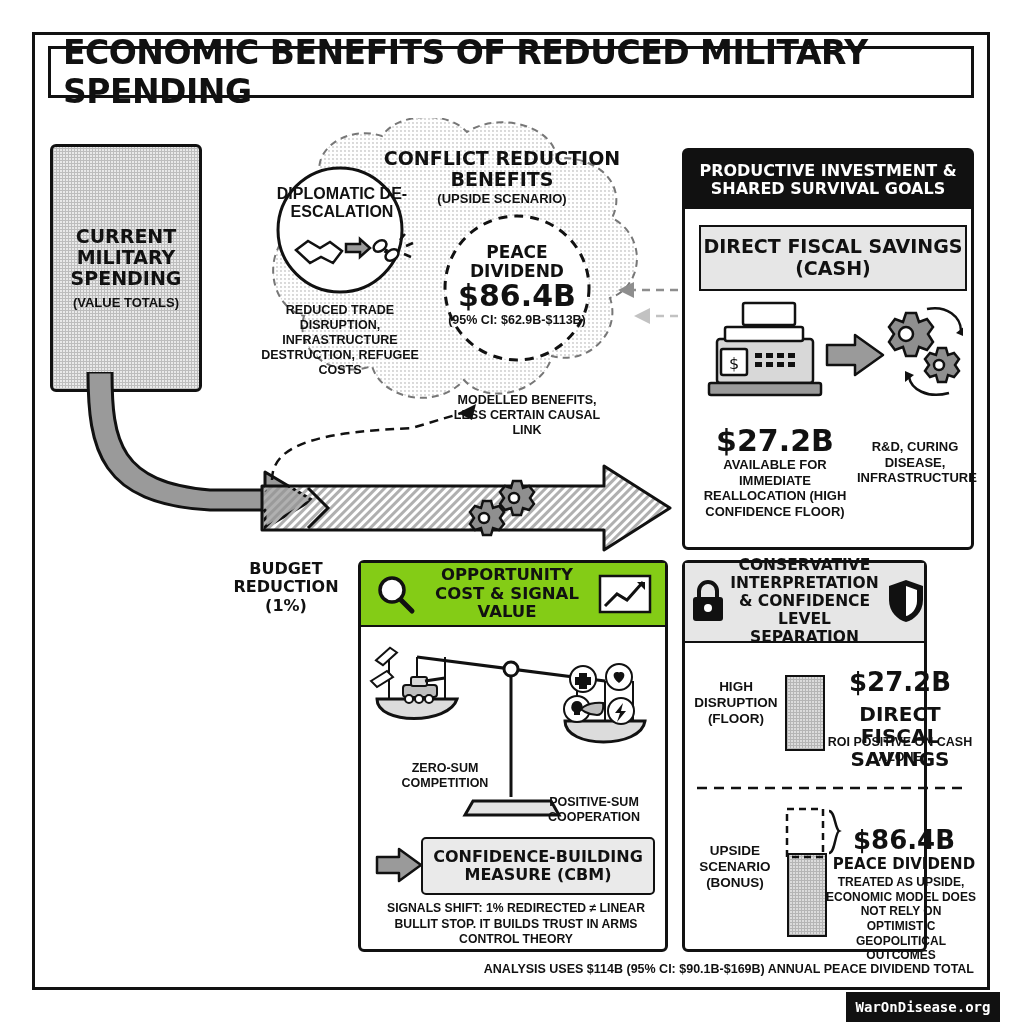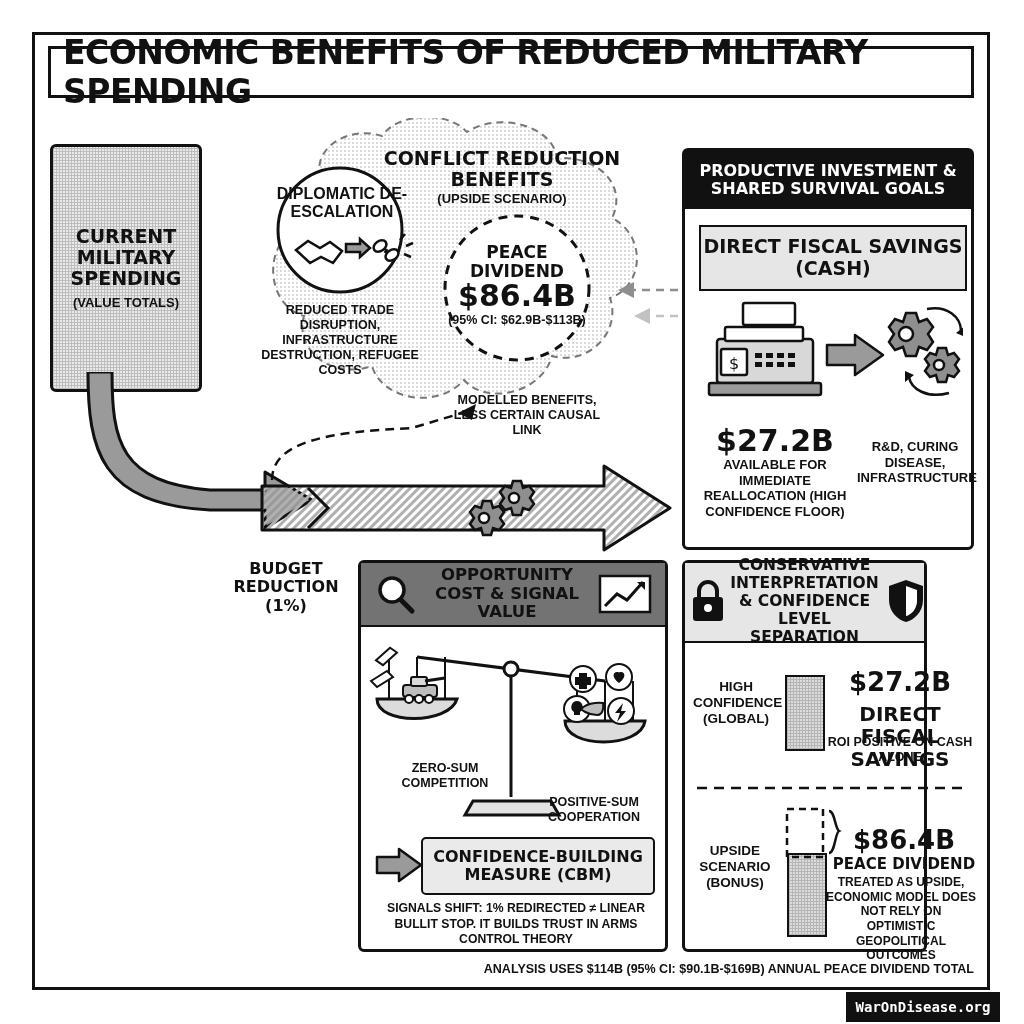--- a/index.html
+++ b/index.html
@@ -33,21 +33,21 @@
   .prod{left:682px;top:148px;width:292px;height:402px;border:3px solid #111;border-radius:6px;background:#fff;}
   .prod-head{position:absolute;left:0;top:0;width:100%;height:58px;background:#111;color:#fff;display:flex;align-items:center;justify-content:center;text-align:center;font-size:16px;font-weight:bold;line-height:1.15;font-family:"DejaVu Sans",sans-serif;}
   .dfs{position:absolute;left:14px;top:74px;width:264px;height:62px;border:2px solid #111;background:#e6e6e6;display:flex;align-items:center;justify-content:center;text-align:center;font-size:19px;font-weight:bold;line-height:1.15;font-family:"DejaVu Sans",sans-serif;}
   .prod-val{position:absolute;left:10px;top:272px;width:160px;text-align:center;font-size:30px;font-weight:bold;font-family:"DejaVu Sans",sans-serif;}
   .prod-val-sub{position:absolute;left:14px;top:306px;width:152px;text-align:center;font-size:13px;font-weight:bold;line-height:1.2;}
   .rnd-label{position:absolute;left:172px;top:288px;width:116px;text-align:center;font-size:13px;font-weight:bold;line-height:1.2;}
   
   .budget{left:222px;top:560px;width:128px;text-align:center;font-size:16px;font-weight:bold;line-height:1.15;font-family:"DejaVu Sans",sans-serif;}
   
   .opp{left:358px;top:560px;width:310px;height:392px;border:3px solid #111;border-radius:6px;background:#fff;}
-  .opp-head{position:absolute;left:0;top:0;width:100%;height:62px;background:#737373;border-bottom:2px solid #111;display:flex;align-items:center;justify-content:center;}
+  .opp-head{position:absolute;left:0;top:0;width:100%;height:62px;background:#84cc16;border-bottom:2px solid #111;display:flex;align-items:center;justify-content:center;}
   .opp-head span{display:block;width:180px;text-align:center;font-size:16.5px;font-weight:bold;line-height:1.12;font-family:"DejaVu Sans",sans-serif;}
   .zs{position:absolute;left:20px;top:198px;width:128px;text-align:center;font-size:12.5px;font-weight:bold;line-height:1.2;}
   .ps{position:absolute;left:168px;top:232px;width:130px;text-align:center;font-size:12.5px;font-weight:bold;line-height:1.2;}
   .cbm{position:absolute;left:60px;top:274px;width:230px;height:54px;border:2px solid #111;border-radius:5px;background:#eaeaea;display:flex;align-items:center;justify-content:center;text-align:center;font-size:16px;font-weight:bold;line-height:1.15;font-family:"DejaVu Sans",sans-serif;}
   .signals{position:absolute;left:6px;top:338px;width:298px;text-align:center;font-size:12.2px;font-weight:bold;line-height:1.28;}
   
   .cons{left:682px;top:560px;width:245px;height:392px;border:3px solid #111;border-radius:6px;background:#fff;}
   .cons-head{position:absolute;left:0;top:0;width:100%;height:78px;background:#e6e6e6;border-bottom:2px solid #111;display:flex;align-items:center;justify-content:center;}
   .cons-head span{display:block;width:176px;text-align:center;font-size:15.5px;font-weight:bold;line-height:1.15;font-family:"DejaVu Sans",sans-serif;}
   .hc-label{position:absolute;left:8px;top:116px;width:86px;text-align:center;font-size:13.5px;font-weight:bold;line-height:1.18;}
@@ -264,21 +264,21 @@
         <path d="M14,20 v-6 a9,9 0 0 1 18,0 v6" fill="none" stroke="#111" stroke-width="4"></path>
         <circle cx="23" cy="31" r="4" fill="#fff"></circle>
       </svg>
       <span>CONSERVATIVE INTERPRETATION &amp; CONFIDENCE LEVEL SEPARATION</span>
       <svg width="46" height="52">
         <path d="M23,4 l17,6 v14 c0,12 -9,20 -17,22 c-8,-2 -17,-10 -17,-22 v-14 z" fill="#111"></path>
         <path d="M23,10 l11,4 v11 c0,8 -6,14 -11,15 z" fill="#fff"></path>
       </svg>
     </div>
 
-    <div class="hc-label">HIGH CONFIDENCE (GLOBAL)</div>
+    <div class="hc-label">HIGH DISRUPTION (FLOOR)</div>
     <div class="hatchbar" style="left:100px;top:112px;width:36px;height:72px;"></div>
     <div class="hc-val">$27.2B</div>
     <div class="hc-sub">DIRECT FISCAL SAVINGS</div>
     <div class="hc-note">ROI POSITIVE ON CASH ALONE</div>
 
     <svg style="position:absolute;left:10px;top:220px;width:272px;height:10px;">
       <path d="M2,5 L270,5" stroke="#111" stroke-width="2.5" stroke-dasharray="10 7"></path>
     </svg>
 
     <div class="us-label">UPSIDE SCENARIO (BONUS)</div>

